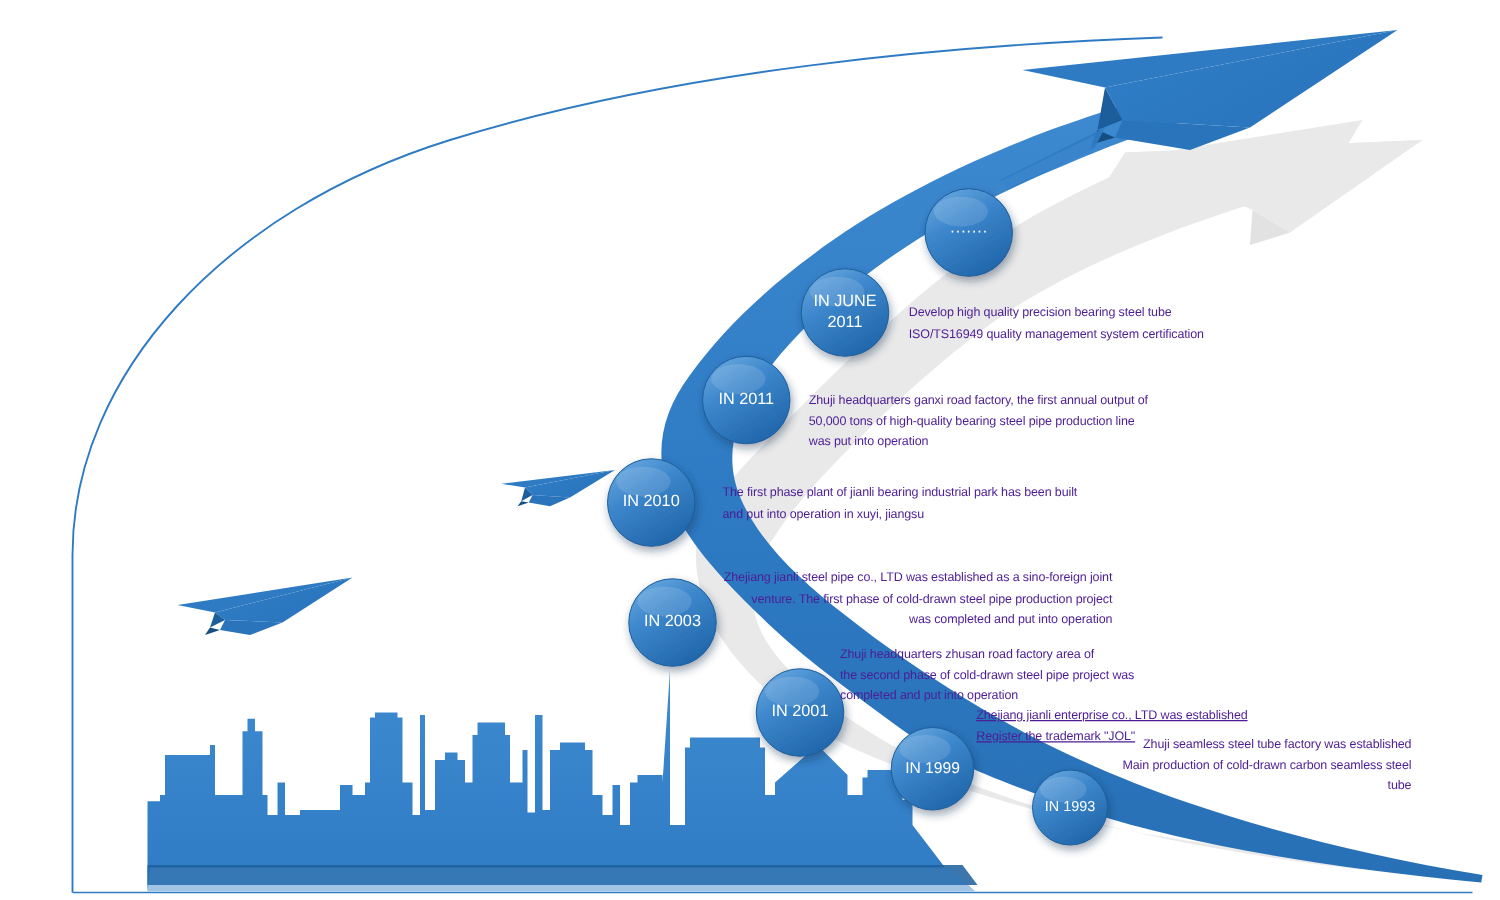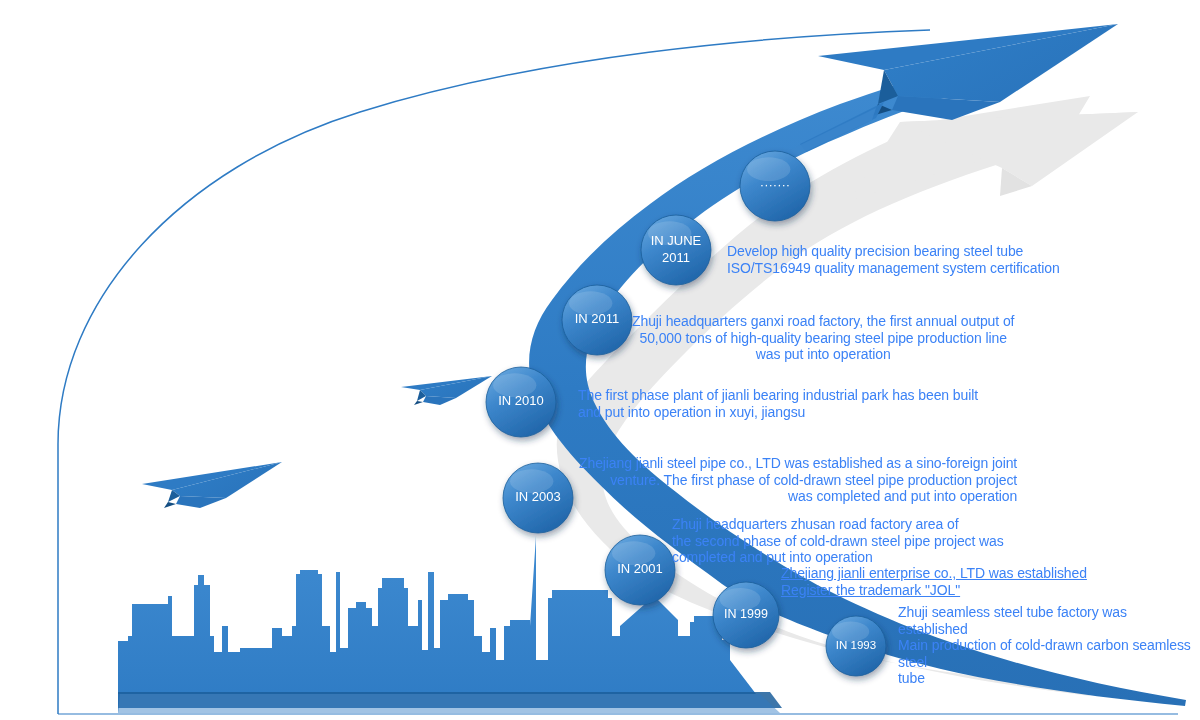--- a/index.html
+++ b/index.html
@@ -1,19 +1,19 @@
 <!DOCTYPE html>
 <html><head>
 <meta charset="utf-8">
 <style>
   html,body{margin:0;padding:0;background:#ffffff;}
   body{width:1200px;height:720px;overflow:hidden;font-family:"Liberation Sans",sans-serif;}
   #stage{position:relative;width:1200px;height:720px;background:#fff;}
   #art{position:absolute;left:0;top:0;width:1200px;height:720px;}
-  .desc{position:absolute;color:#3b82f6;font-family:"Liberation Sans",sans-serif;font-size:14px;line-height:16.5px;white-space:pre-line;letter-spacing:-0.1px;}
+  .desc{position:absolute;color:#4c1d95;font-family:"Liberation Sans",sans-serif;font-size:10px;line-height:16.5px;white-space:pre-line;letter-spacing:-0.1px;}
   .node-label{fill:#ffffff;font-family:"Liberation Sans",sans-serif;text-anchor:middle;dominant-baseline:middle;}
 </style>
 </head>
 <body>
 
 <div id="stage">
 
   <svg id="art" viewBox="0 0 1200 720">
     <defs>
       <linearGradient id="gCircle" x1="0.15" y1="0" x2="0.75" y2="1">
@@ -195,31 +195,31 @@
           <circle cx="856" cy="646" r="30" fill="url(#gCircle)" stroke="#1B5E9B" stroke-width="0.8" filter="url(#fDrop)"></circle>
           <ellipse cx="850.6" cy="631.6" rx="18.6" ry="10.200000000000001" fill="#ffffff" opacity="0.13"></ellipse>
           <text class="node-label" x="856" y="646" font-size="11.5"><tspan x="856">IN 1993</tspan></text>
         </g>
       </g>
   </svg>
 
   <div id="descs">
       <div class="desc" style="left: 727px; top: 243px;">Develop high quality precision bearing steel tube
 ISO/TS16949 quality management system certification</div>
-      <div class="desc" style="left: 632px; top: 313px; text-align: center;">Zhuji headquarters ganxi road factory, the first annual output of
+      <div class="desc" style="left: 647px; top: 313px;">Zhuji headquarters ganxi road factory, the first annual output of
 50,000 tons of high-quality bearing steel pipe production line
 was put into operation</div>
       <div class="desc" style="left: 578px; top: 387px;">The first phase plant of jianli bearing industrial park has been built
 and put into operation in xuyi, jiangsu</div>
       <div class="desc" style="left: 579px; top: 455px; text-align: right;">Zhejiang jianli steel pipe co., LTD was established as a sino-foreign joint
 venture. The first phase of cold-drawn steel pipe production project
 was completed and put into operation</div>
       <div class="desc" style="left: 672px; top: 516px;">Zhuji headquarters zhusan road factory area of
 the second phase of cold-drawn steel pipe project was
 completed and put into operation</div>
       <div class="desc" style="left: 781px; top: 565px; text-decoration: underline;">Zhejiang jianli enterprise co., LTD was established
 Register the trademark "JOL"</div>
-      <div class="desc" style="left: 898px; top: 604px;">Zhuji seamless steel tube factory was established
+      <div class="desc" style="left: 898px; top: 588px; text-align: right;">Zhuji seamless steel tube factory was established
 Main production of cold-drawn carbon seamless steel
 tube</div>
     </div>
 
 </div>
 
 </body></html>

